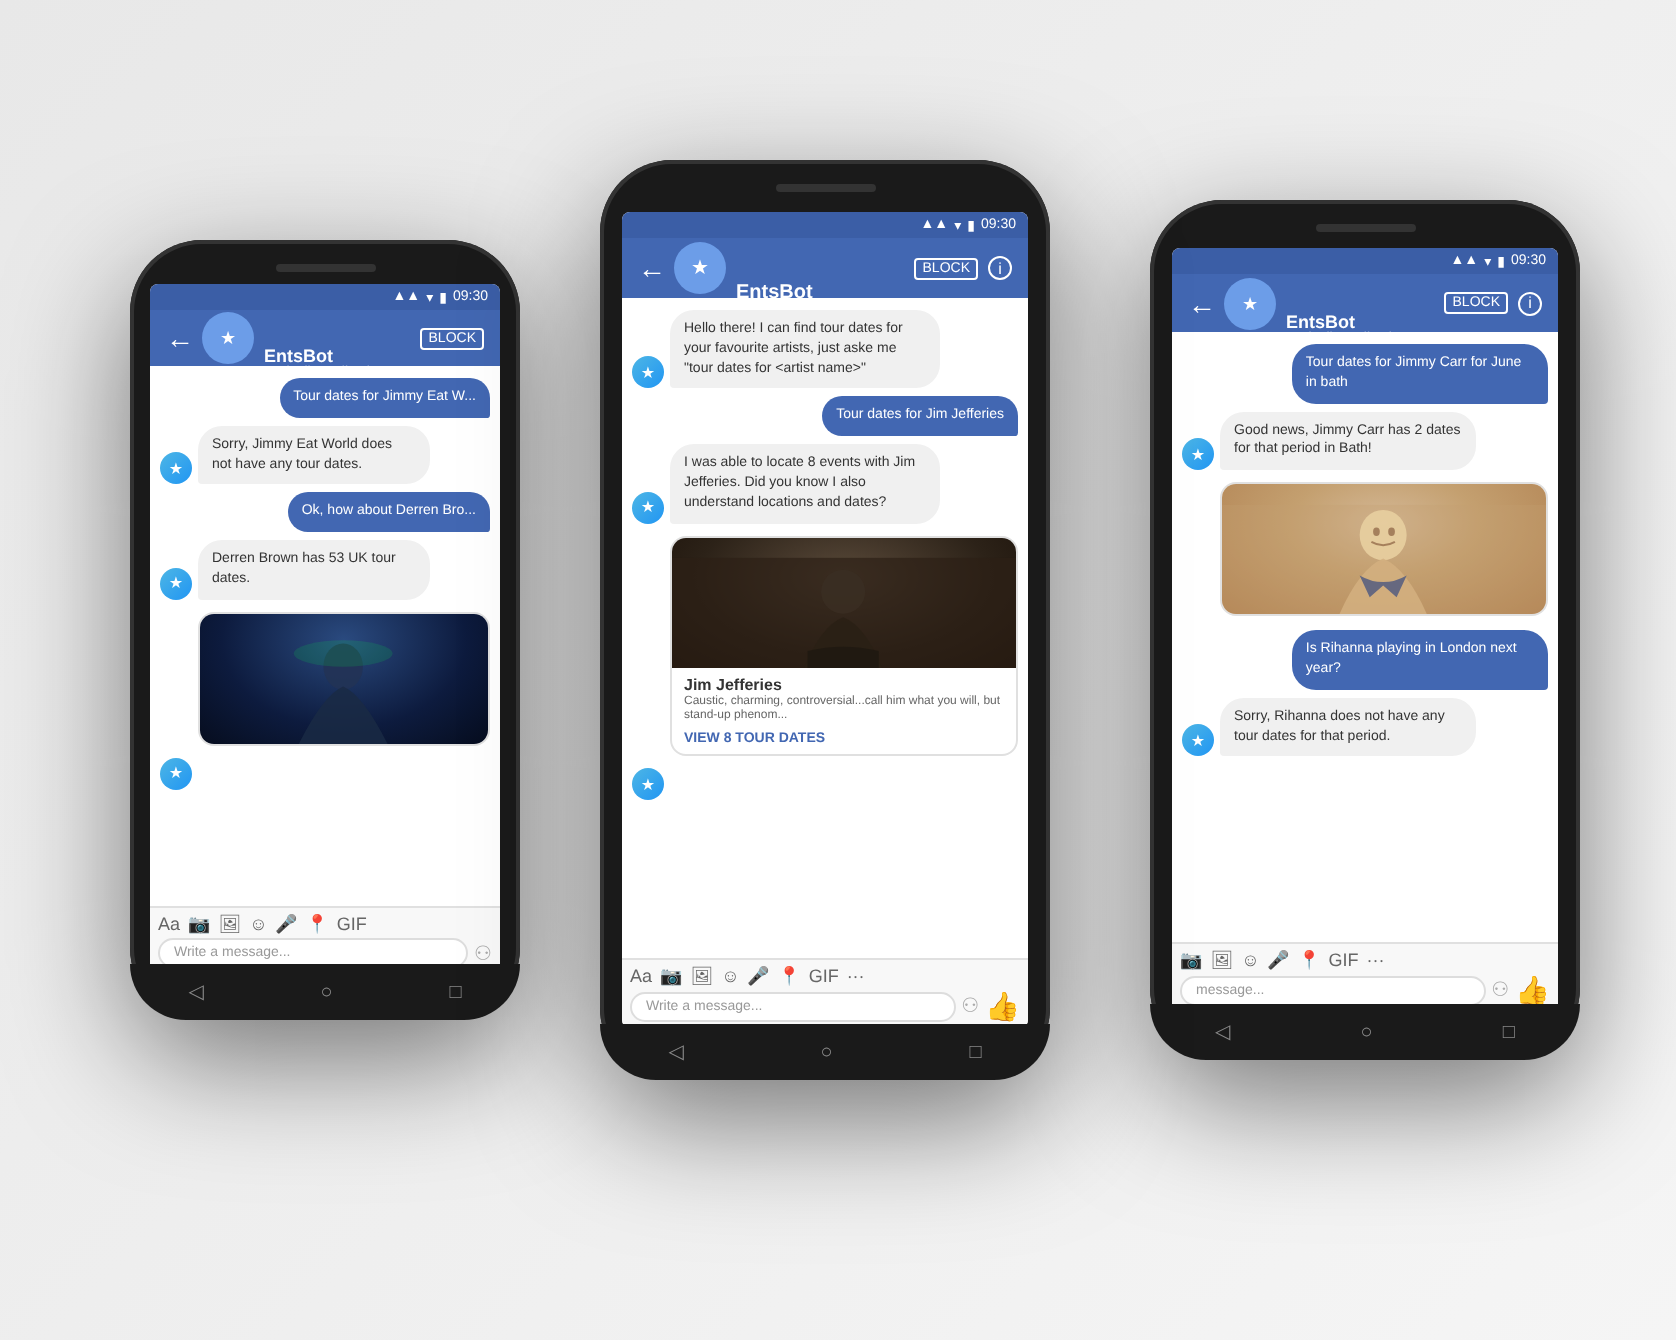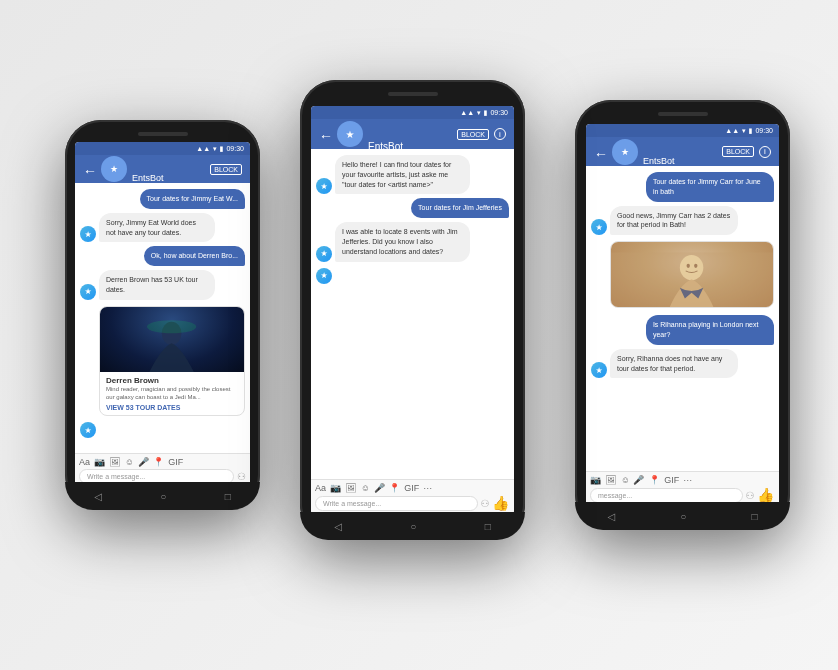--- a/index.html
+++ b/index.html
@@ -149,21 +149,21 @@
       color: white;
       margin-right: 5px;
       flex-shrink: 0;
     }
 
     .header-info {
       flex: 1;
     }
     .header-name {
       font-size: 9px;
-      font-weight: normal;
+      font-weight: bold;
       color: white;
       margin-top: 32px;
     }
     .header-status {
       font-size: 7px;
       color: rgba(255,255,255,0.85);
     }
 
     .header-actions {
       display: flex;
@@ -390,25 +390,20 @@
 
           <div class="card">
             <div class="silhouette-container derren-bg">
               <svg width="100%" height="65" viewBox="0 0 175 65" preserveAspectRatio="xMidYMax meet">
 
                 <ellipse cx="87" cy="18" rx="12" ry="14" fill="#223355" opacity="0.9"></ellipse>
                 <path d="M60 65 Q75 35 87 30 Q99 35 114 65Z" fill="#1a2a44" opacity="0.85"></path>
 
                 <ellipse cx="87" cy="10" rx="30" ry="8" fill="#00ff4422"></ellipse>
               </svg>
-            </div>
-            <div class="card-body">
-              <div class="card-name">Derren Brown</div>
-              <div class="card-desc">Mind reader, magician and possibly the closest our galaxy can boast to a Jedi Ma...</div>
-              <a class="card-link">VIEW 53 TOUR DATES</a>
             </div>
           </div>
 
           <div style="display:flex;align-items:center;gap:3px;margin-top:2px;">
             <div class="bot-avatar">
                 <span class="bot-avatar-star">★</span>
               </div>
           </div>
         </div>
 
@@ -474,20 +469,37 @@
           <div class="msg-row sent">
             <div class="msg-bubble msg-sent">Tour dates for Jim Jefferies</div>
           </div>
           <div class="msg-row">
             <div class="bot-avatar">
                 <span class="bot-avatar-star">★</span>
               </div>
             <div class="msg-bubble msg-received">I was able to locate 8 events with Jim Jefferies. Did you know I also understand locations and dates?</div>
           </div>
 
+          <div class="card">
+            <div class="silhouette-container jim-bg">
+              <svg width="100%" height="65" viewBox="0 0 203 65" preserveAspectRatio="xMidYMax meet">
+
+                <rect x="0" y="0" width="203" height="65" fill="#2c2015" opacity="0.7"></rect>
+                <ellipse cx="101" cy="20" rx="13" ry="13" fill="#3a2e22" opacity="0.9"></ellipse>
+                <path d="M78 65 Q88 40 101 35 Q114 40 124 65Z" fill="#2a2015" opacity="0.9"></path>
+
+                <path d="M80 55 L80 65 L122 65 L122 55 Q101 50 80 55Z" fill="#1e1810" opacity="0.8"></path>
+              </svg>
+            </div>
+            <div class="card-body">
+              <div class="card-name">Jim Jefferies</div>
+              <div class="card-desc">Caustic, charming, controversial...call him what you will, but stand-up phenom...</div>
+              <a class="card-link">VIEW 8 TOUR DATES</a>
+            </div>
+          </div>
           <div style="display:flex;align-items:center;gap:3px;margin-top:2px;">
             <div class="bot-avatar">
                 <span class="bot-avatar-star">★</span>
               </div>
           </div>
         </div>
 
         <div class="input-area">
           <div class="input-icons-row">
             <span class="input-icon-sm">Aa</span>

